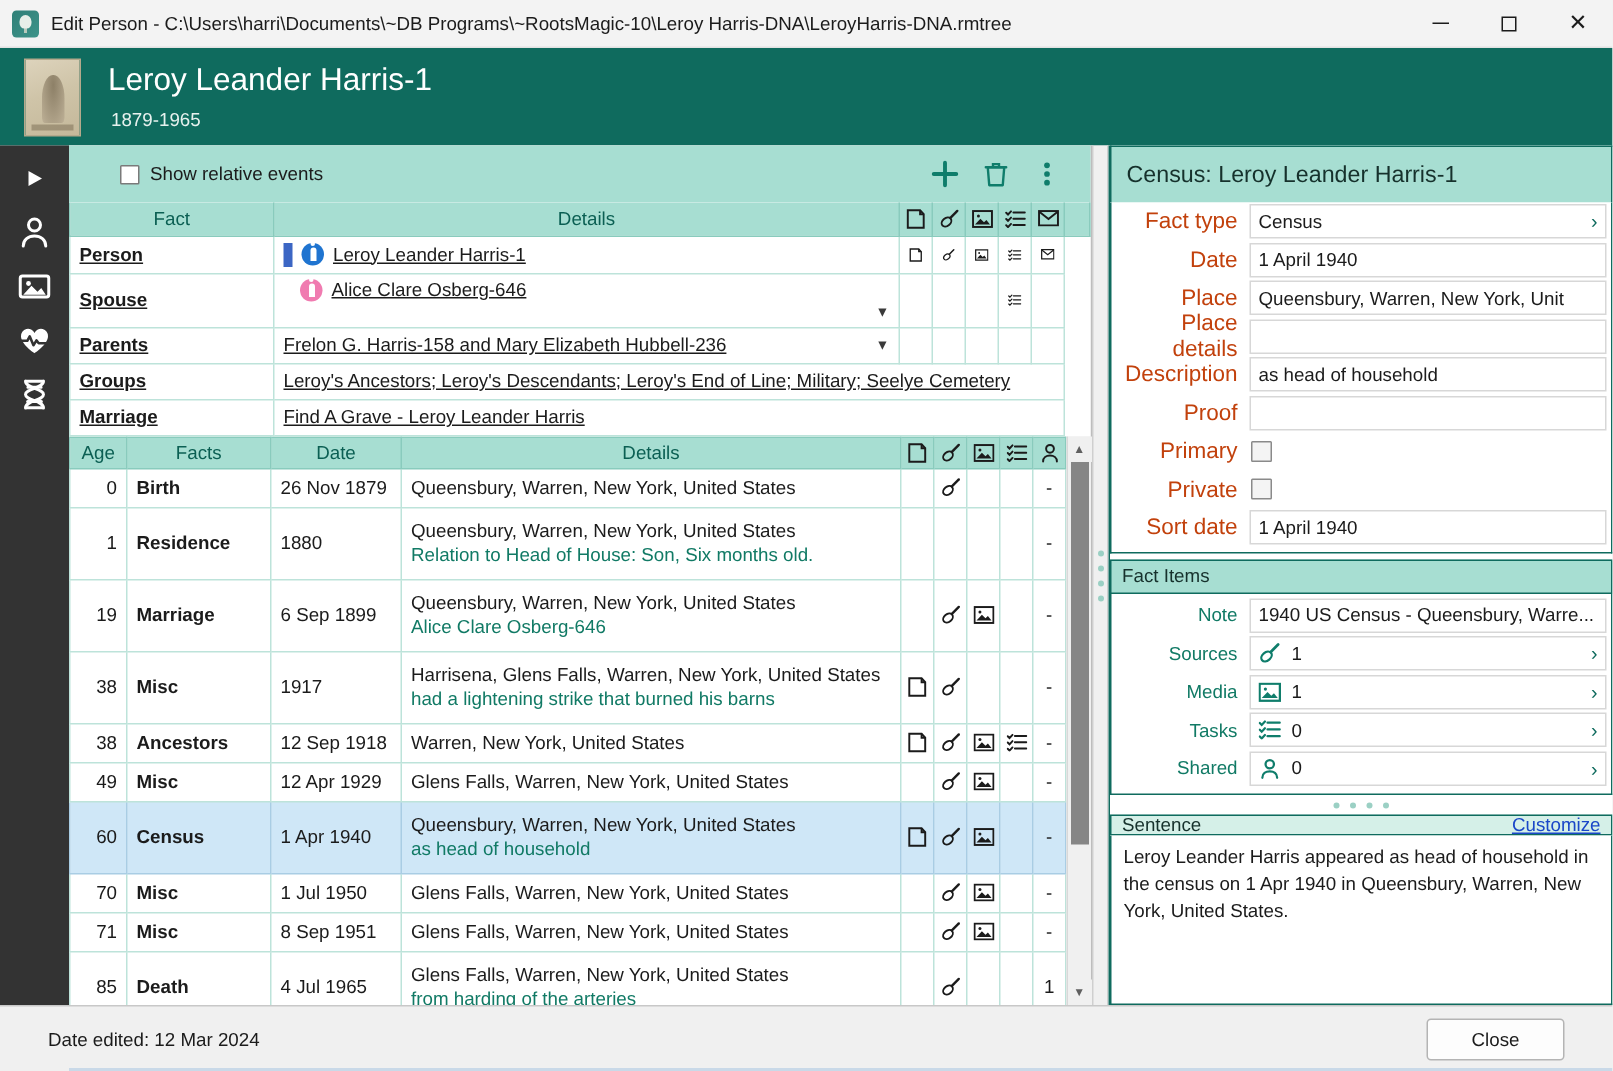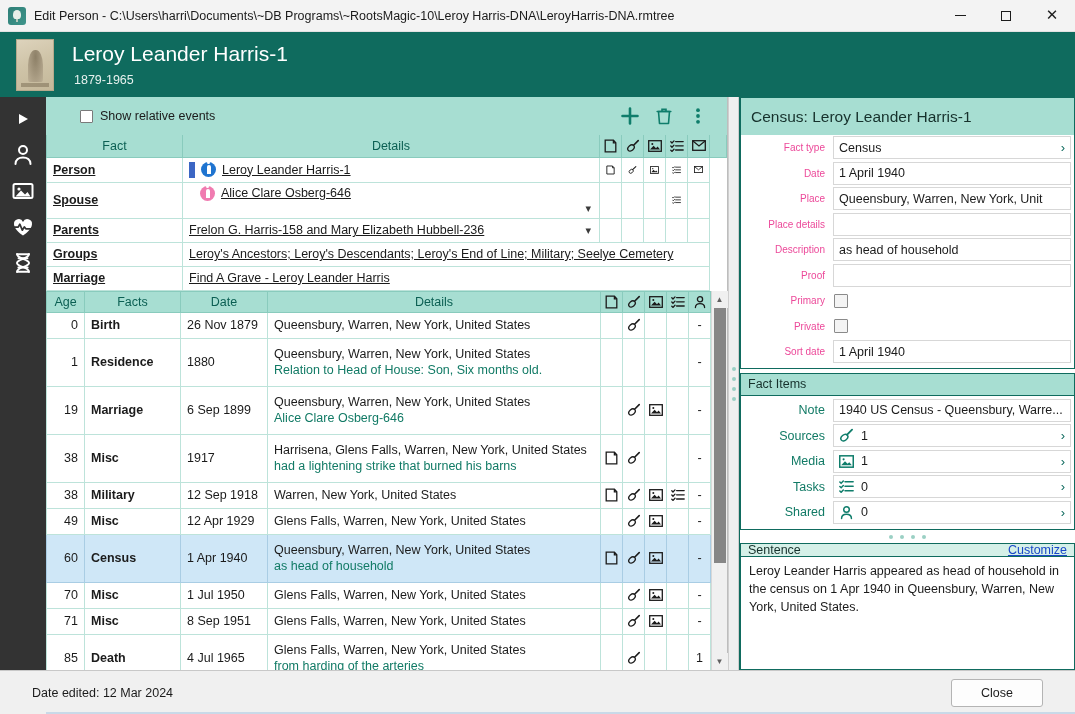--- a/index.html
+++ b/index.html
@@ -228,21 +228,21 @@
     font-size: 15.5px; color: #16312c;
     border: 1px solid #0f6b5e; border-bottom: none;
   }
   .rp-fields {
     border: 1px solid #0f6b5e; border-top: none; background: #fff;
     padding: 0 0 3px 0;
   }
   .frow { display: flex; align-items: center; height: 25.5px; }
   .flabel {
     width: 92px; min-width: 92px; text-align: right; padding-right: 8px;
-    color: #ec4899; font-size: 10px;
+    color: #c2410c; font-size: 15px;
   }
   .fval {
     flex: 1 1 auto; height: 23px; margin-right: 3px;
     border: 1px solid #d7d7d7; background: #fff;
     display: flex; align-items: center; padding: 0 5px;
     font-size: 12.5px; color: #1b1b1b; overflow: hidden; white-space: nowrap;
   }
   .fval.noborder { border: none; background: transparent; padding-left: 1px; }
   .fval .chev { margin-left: auto; color: #0f6b5e; font-size: 13px; }
   .cbox { width: 14px; height: 14px; border: 1px solid #8a8a8a; background: #f4f4f4; border-radius: 1px; }
@@ -728,21 +728,21 @@
                         <path d="M7.6 6.2 12.2 1.6" stroke="#1b1b1b" stroke-width="1.6" stroke-linecap="round"></path>
                       </svg>
                     </span>
                   </td>
                   <td class="fl-ic"></td>
                   <td class="fl-ic"></td>
                   <td class="fl-last">-</td>
                 </tr>
                 <tr class="row-short">
                   <td class="fl-age">38</td>
-                  <td class="fl-facts">Military</td>
+                  <td class="fl-facts">Ancestors</td>
                   <td class="fl-date">12 Sep 1918</td>
                   <td class="">
                     <div class="det-line1">Warren, New York, United States</div>
                   </td>
                   <td class="fl-ic">
                     <span class="icon-cell">
                       <svg width="13" height="14" viewBox="0 0 13 14">
                         <path d="M1.2 1.2h8.2l2.4 2.6v9H1.2z" fill="none" stroke="#1b1b1b" stroke-width="1.3"></path>
                         <path d="M9.4 1.2v2.6h2.4" fill="none" stroke="#1b1b1b" stroke-width="1.3"></path>
                       </svg>

